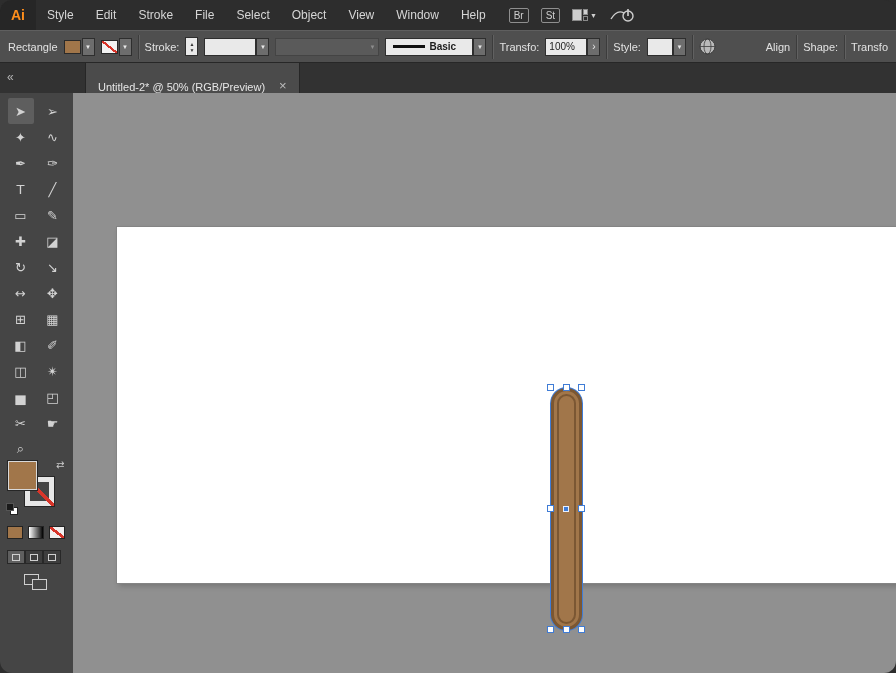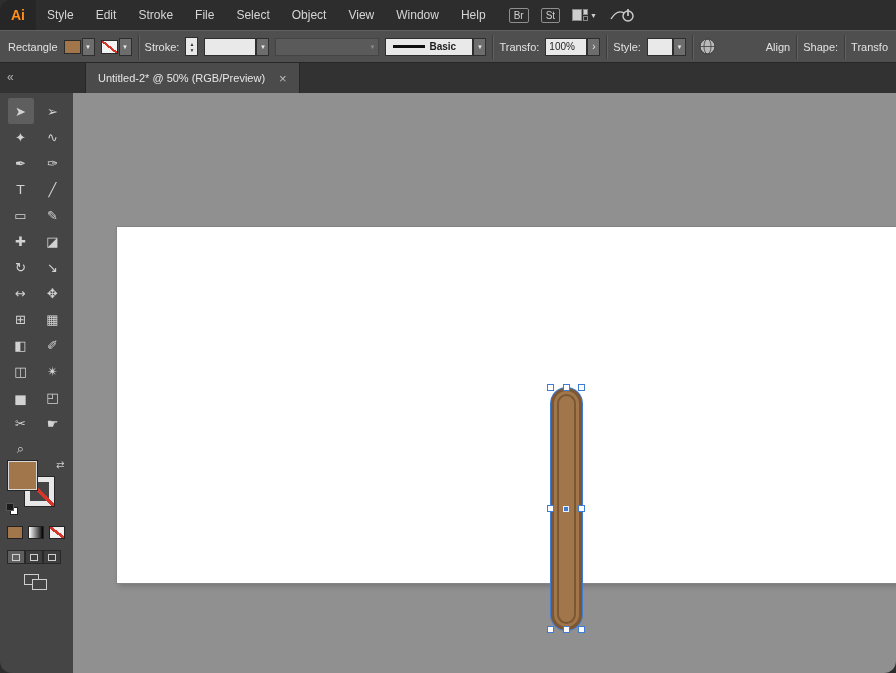--- a/index.html
+++ b/index.html
@@ -35,21 +35,21 @@
   .disabled-dd { width: 104px; height: 18px; background: #5a5a5a; border: 1px solid #444;
                  display: flex; align-items: center; justify-content: flex-end; }
   .disabled-dd span { color: #8d8d8d; font-size: 6px; padding-right: 3px; }
   .brushline { width: 32px; height: 3px; background: #101010; margin: 0 4px; }
   .cbar-label {}
 
   
   .tabbar { position: absolute; top: 63px; left: 0; width: 896px; height: 30px; background: #323232; }
   .collapse-btn { position: absolute; left: 7px; top: 8px; color: #b5b5b5; font-size: 12px; line-height: 12px; }
   .tab { position: absolute; left: 85px; top: 0; height: 30px; background: #4b4b4b; display: flex;
-         align-items: center; padding: 0 12px; font-size: 11px; color: #e6e6e6; gap: 14px;
+         align-items: flex-end; padding: 0 12px; font-size: 11px; color: #e6e6e6; gap: 14px;
          border-right: 1px solid #262626; border-left: 1px solid #262626; }
   .tab-close { color: #bdbdbd; font-size: 13px; }
 
   
   .main { position: absolute; top: 93px; left: 0; width: 896px; height: 580px; display: flex; }
 
   
   .toolpanel { width: 73px; height: 100%; background: #454545; position: relative; flex: none; }
   .toolgrid { display: grid; grid-template-columns: 26px 26px; justify-content: center; column-gap: 6px; padding-top: 5px; }
   .tool { height: 26px; display: flex; align-items: center; justify-content: center; color: #d2d2d2;

